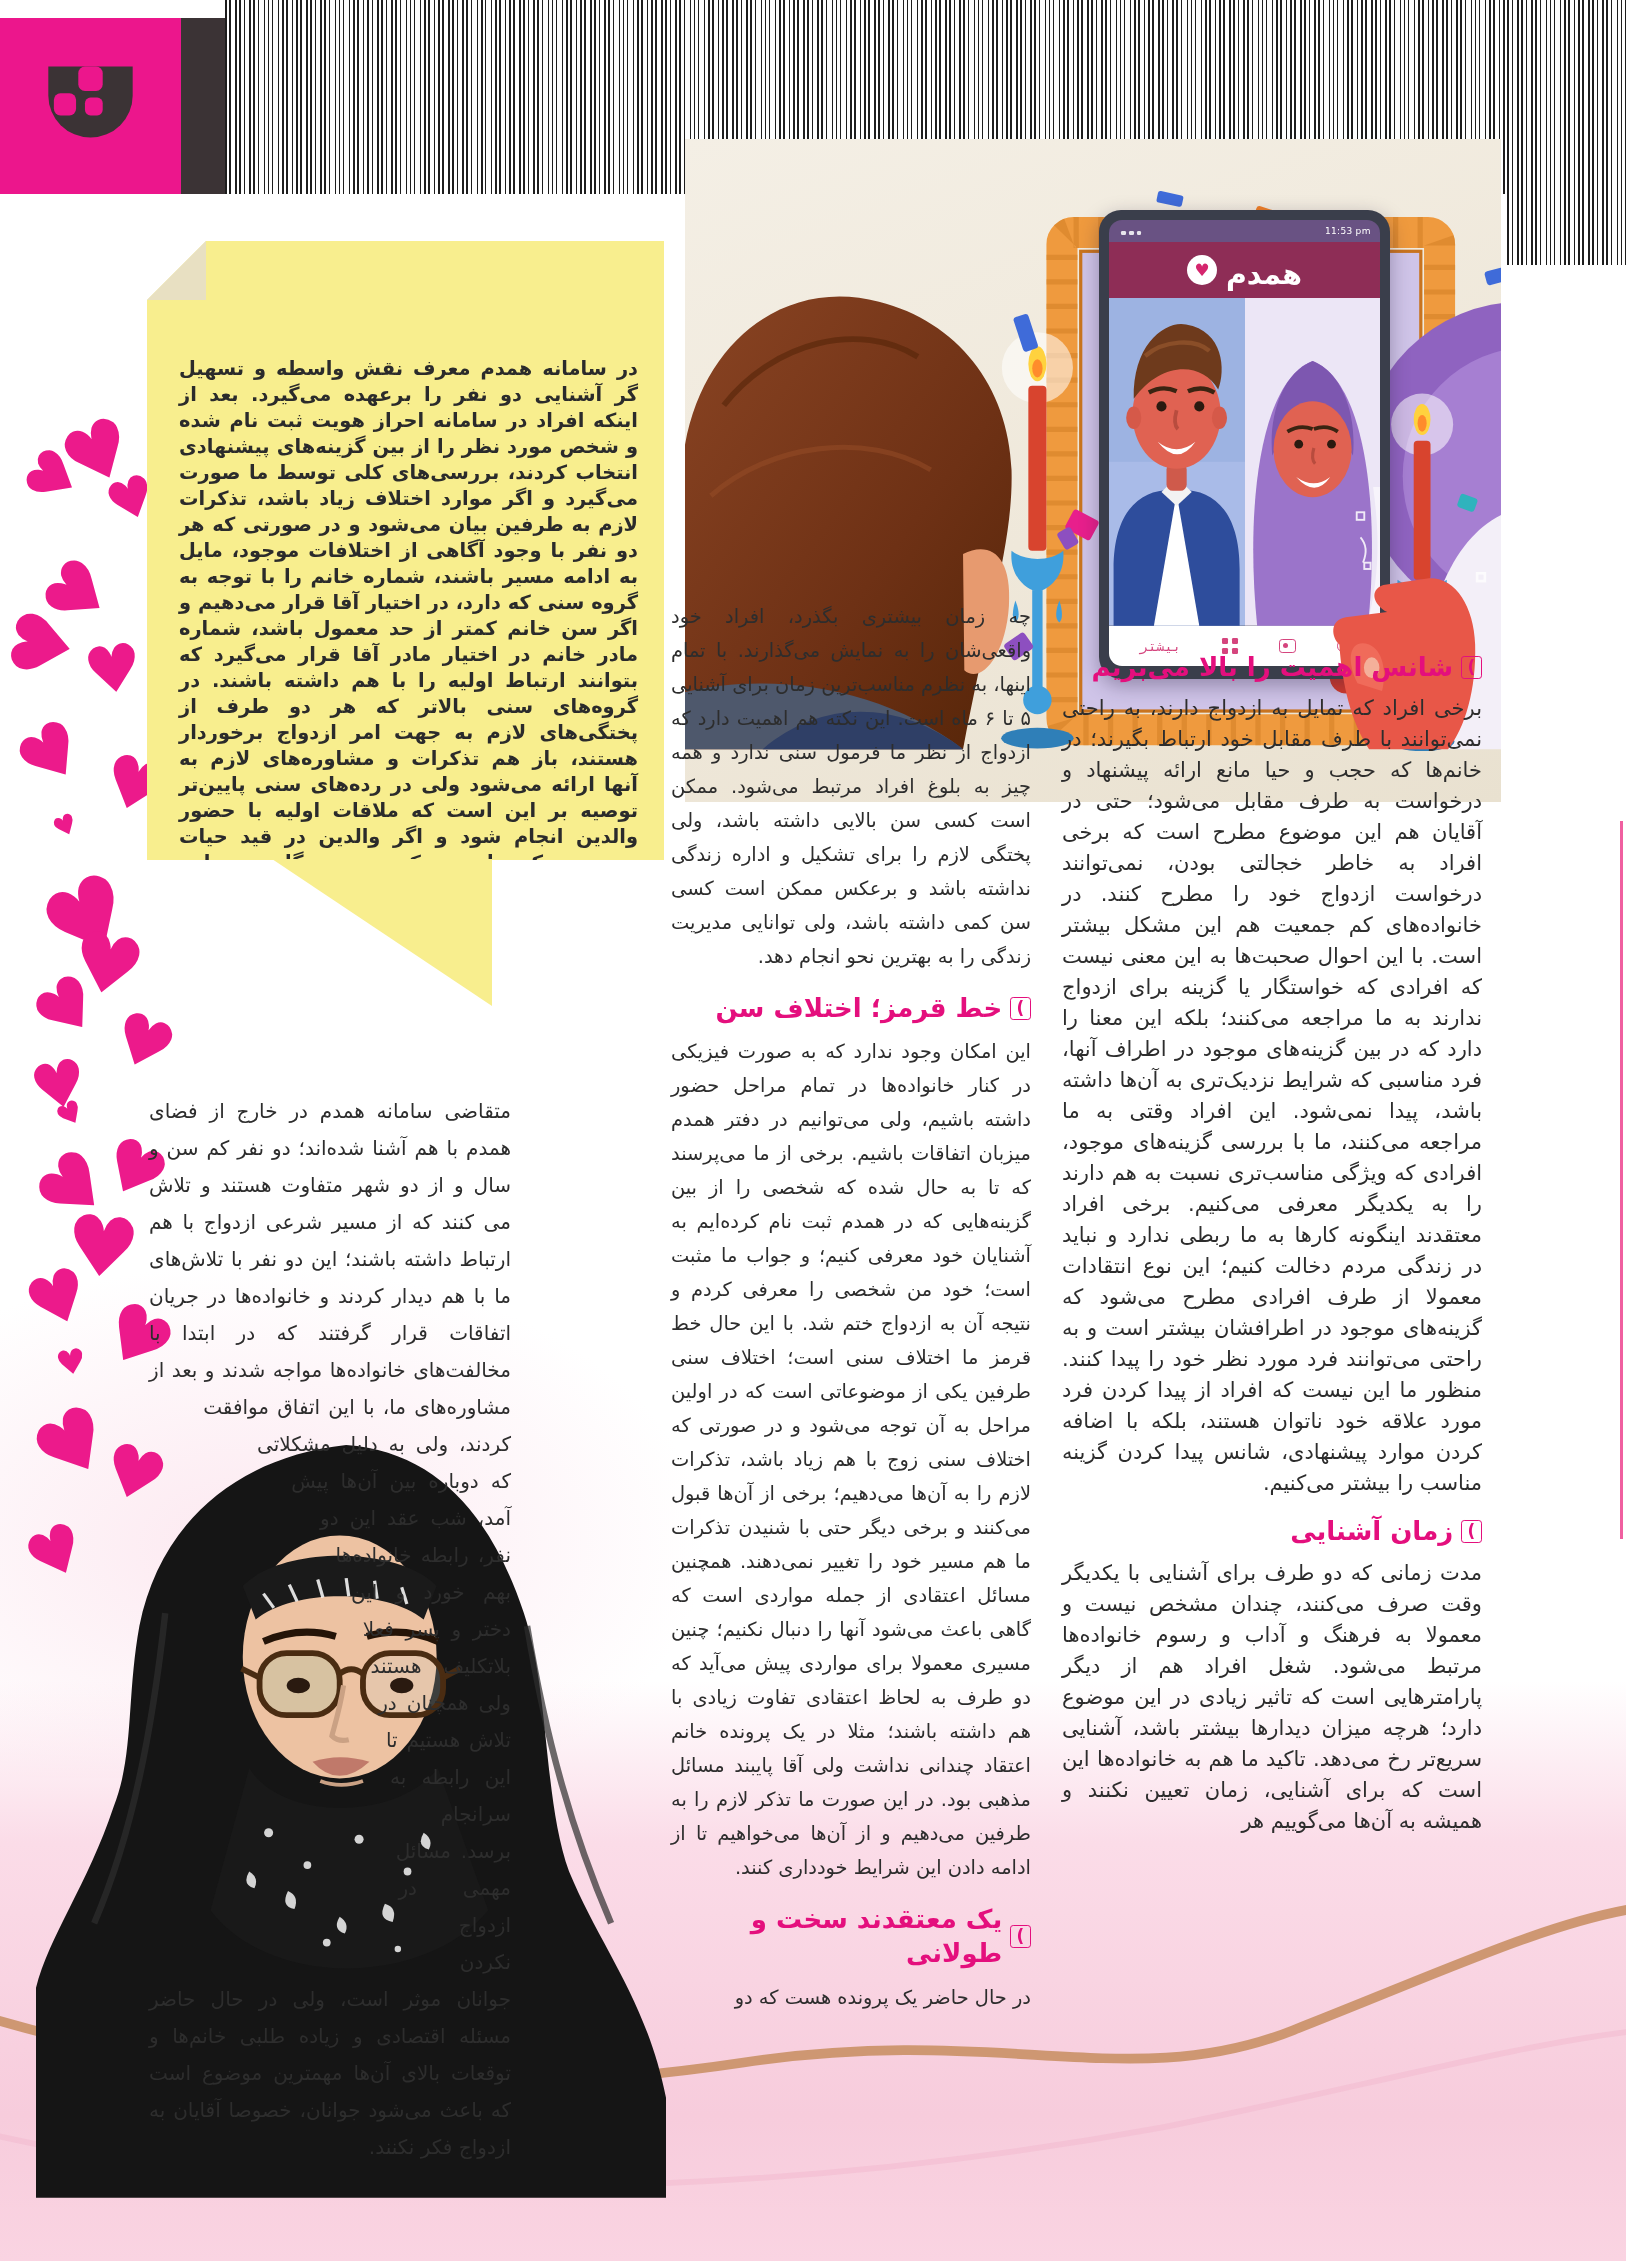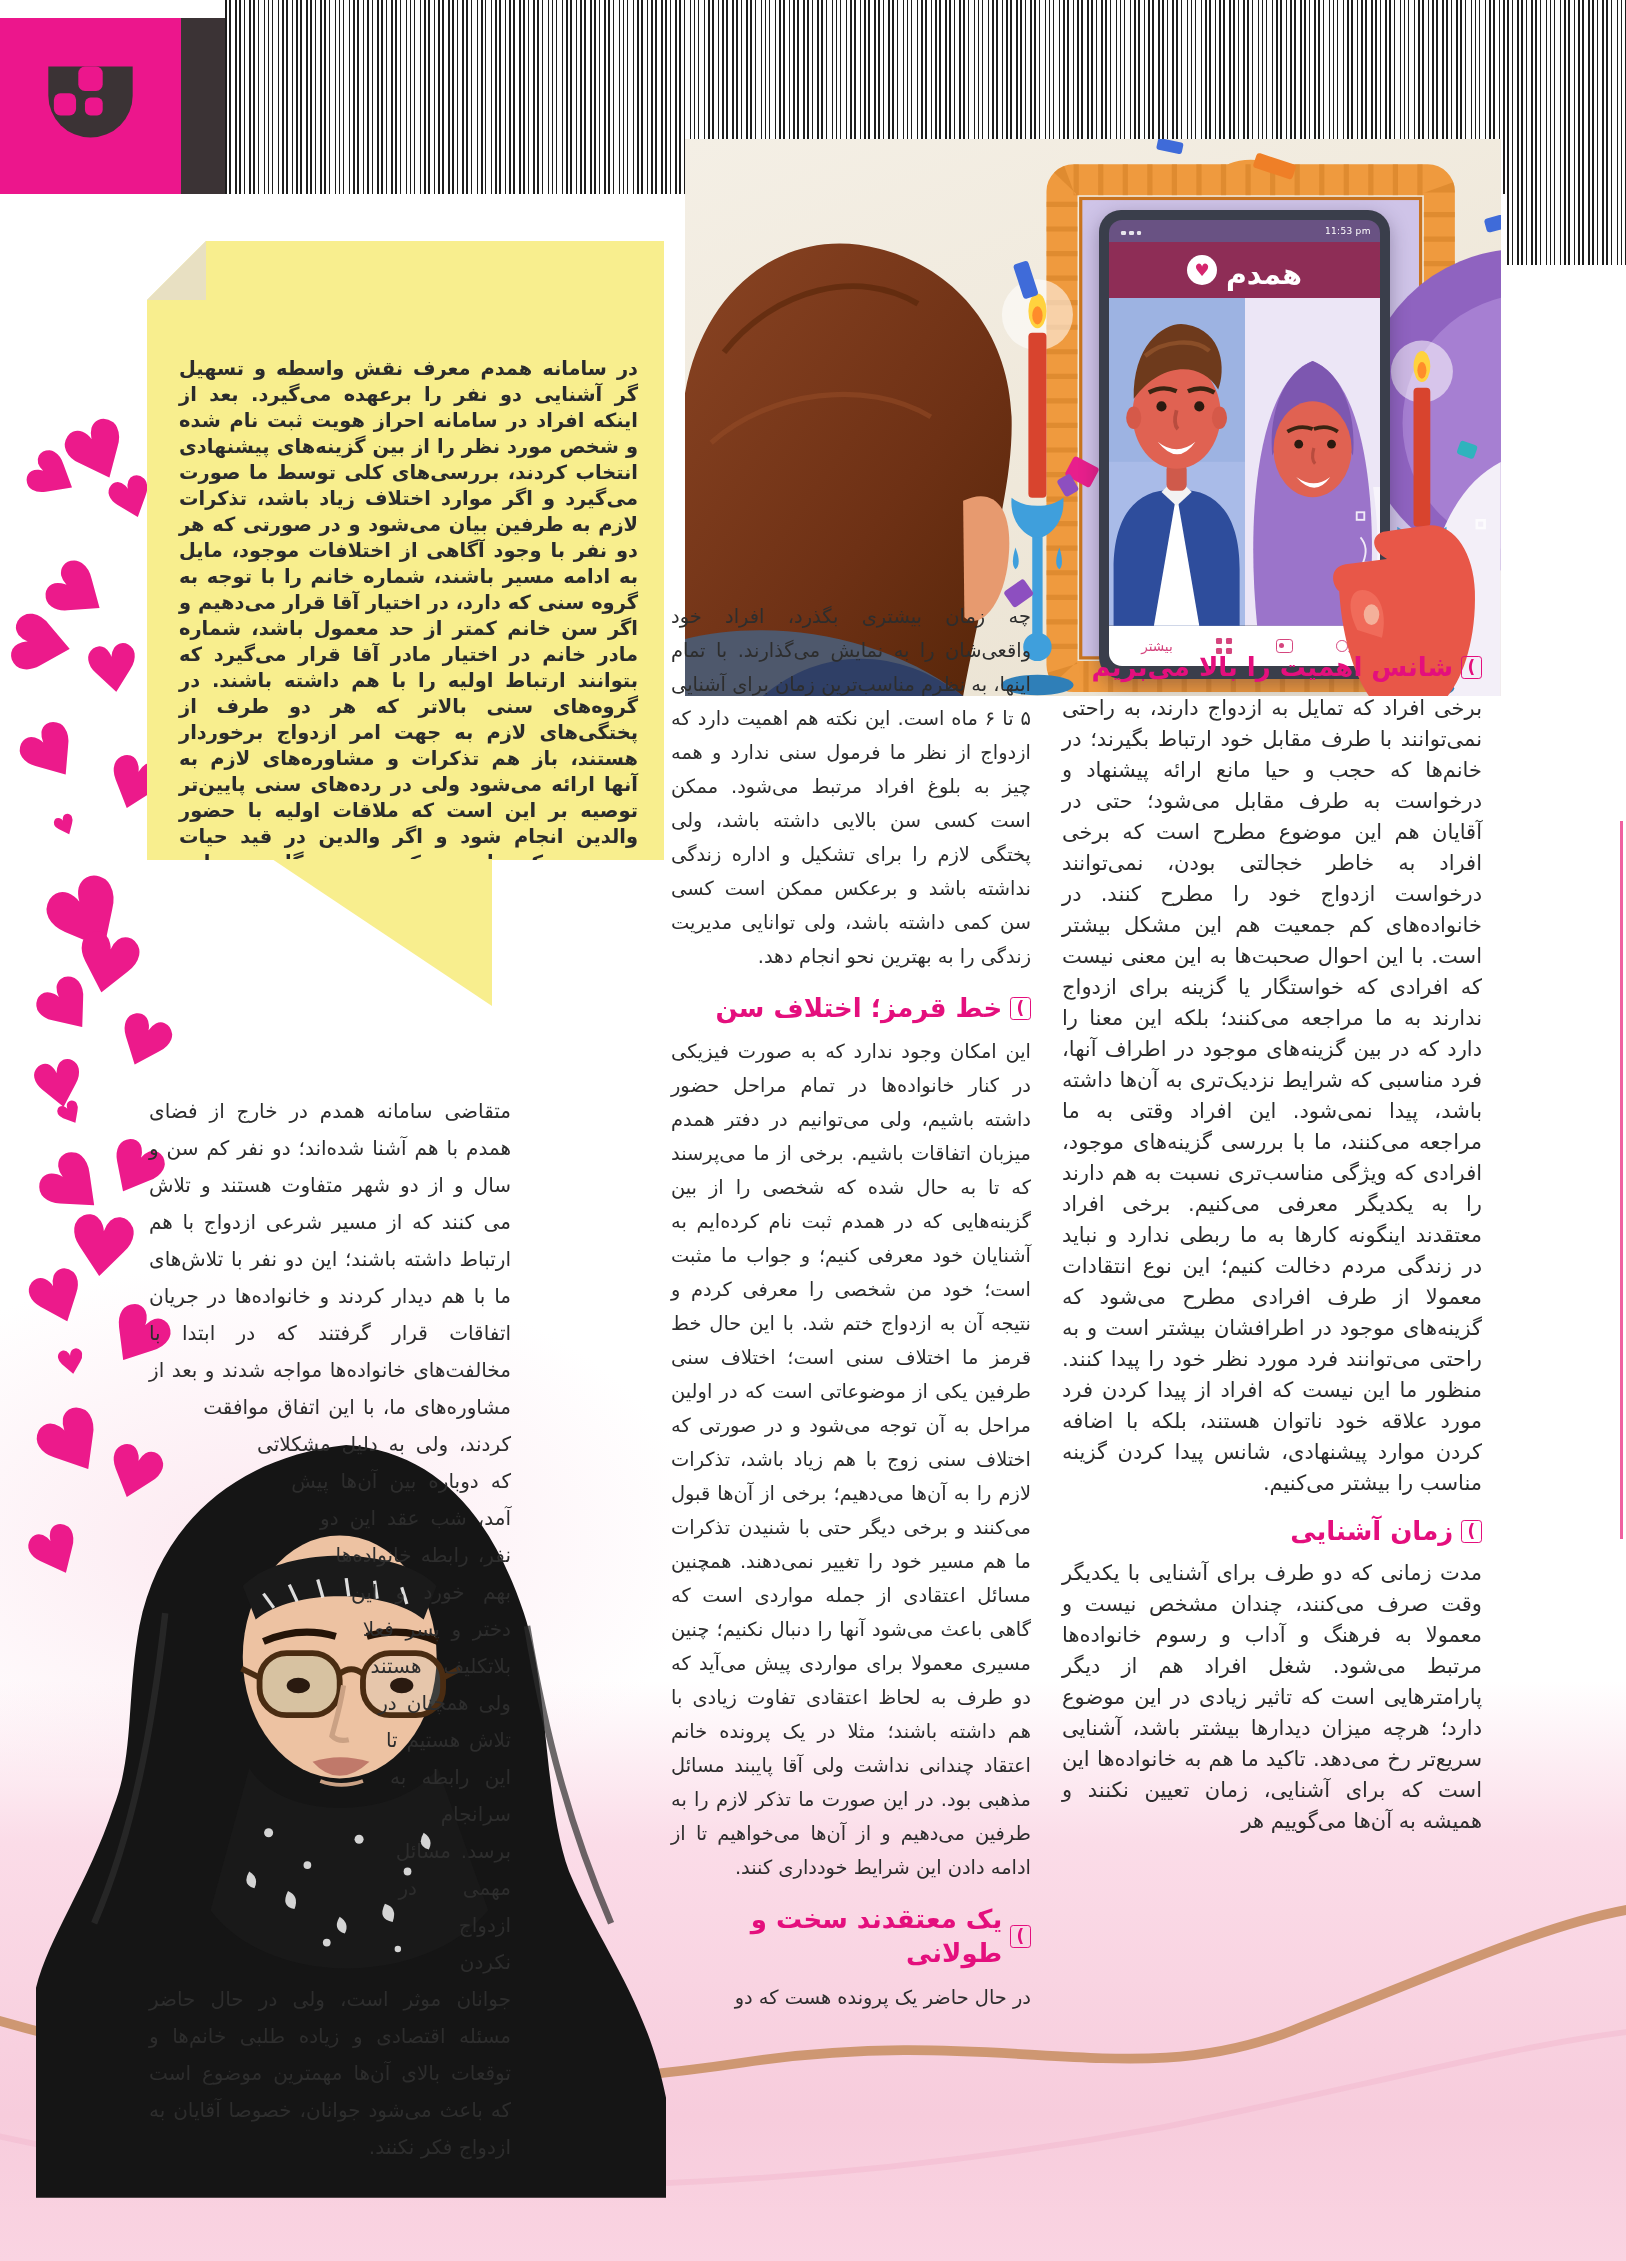--- a/index.html
+++ b/index.html
@@ -13,33 +13,33 @@
   .stripes.ext  { left:1507px; top:0; width:120px; height:265px; }
 
   
   .logo-box { position:absolute; left:0; top:18px; width:181px; height:176px; background:#ec168c; z-index:2; display:flex; align-items:center; justify-content:center; }
   .dark-bar { position:absolute; left:181px; top:18px; width:44px; height:176px; background:#3b3335; z-index:2; }
 
   
   .heart { position:absolute; color:#ec1a8b; line-height:1; z-index:3; user-select:none; }
 
   
-  .illustration { position:absolute; left:685px; top:139px; width:816px; height:557px; background:linear-gradient(160deg,#f4efe5 0%,#efe8da 55%,#e9e1d0 100%); z-index:4; overflow:hidden; }
+  .illustration { position:absolute; left:685px; top:139px; width:816px; height:663px; background:linear-gradient(160deg,#f4efe5 0%,#efe8da 55%,#e9e1d0 100%); z-index:4; overflow:hidden; }
   .illustration svg.layer { position:absolute; left:0; top:0; width:100%; height:100%; }
   .phone { position:absolute; left:414px; top:71px; width:291px; height:469px; background:#3a3e4b; border-radius:22px; padding:10.3px 10.3px 13px; z-index:2; box-shadow:0 6.5px 19.4px rgba(40,30,60,.35); }
   .phone-inner { width:100%; height:100%; border-radius:13px; overflow:hidden; display:flex; flex-direction:column; }
   .p-status { height:22px; background:#695283; display:flex; align-items:center; justify-content:space-between; padding:0 9px; flex:0 0 auto; }
   .p-dots i { display:inline-block; width:4.5px; height:4.5px; background:#fff; opacity:.85; margin-left:3.2px; border-radius:1.3px; }
   .p-time { color:#fff; font-size:9px; letter-spacing:0.3px; }
   .p-header { height:56px; background:#8e2d56; display:flex; align-items:center; justify-content:center; gap:9px; flex:0 0 auto; }
   .p-logo { width:30px; height:30px; border-radius:50%; background:#fff; color:#d5266e; display:flex; align-items:center; justify-content:center; font-size:17px; }
   .p-appname { color:#fff; font-size:28.5px; font-weight:bold;margin-top:8px; }
   .p-content { flex:1 1 auto; display:flex; }
   .p-content .half { width:50%; height:100%; }
-  .p-nav { height:40px; background:#ffffff; display:flex; align-items:center; justify-content:space-around; padding:0 10px; flex:0 0 auto; direction:ltr; }
+  .p-nav { height:40px; background:#ffffff; display:flex; align-items:center; justify-content:space-around; padding:0 10px; flex:0 0 auto; direction:ltr;font-family:Liberation Mono, monospace; }
   .p-nav .lbl { color:#d5457e; font-size:13.6px; }
   .ni { position:relative; display:inline-block; }
   .ni-grid { width:15.5px; height:15.5px; }
   .ni-grid i { position:absolute; width:5.8px; height:5.8px; background:#d5457e; border-radius:1.3px; }
   .ni-grid i:nth-child(1){left:0;top:0}.ni-grid i:nth-child(2){right:0;top:0}.ni-grid i:nth-child(3){left:0;bottom:0}.ni-grid i:nth-child(4){right:0;bottom:0}
   .ni-card { width:17px; height:14.2px; border:1.9px solid #d5457e; border-radius:3.2px; }
   .ni-card i { position:absolute; left:2.6px; top:2.6px; width:5.2px; height:5.2px; border-radius:50%; background:#d5457e; }
   .ni-search { width:11.6px; height:11.6px; border:1.9px solid #d5457e; border-radius:50%; }
   .ni-search i { position:absolute; left:10.3px; top:10.3px; width:6.5px; height:1.9px; background:#d5457e; transform:rotate(45deg); }
 

